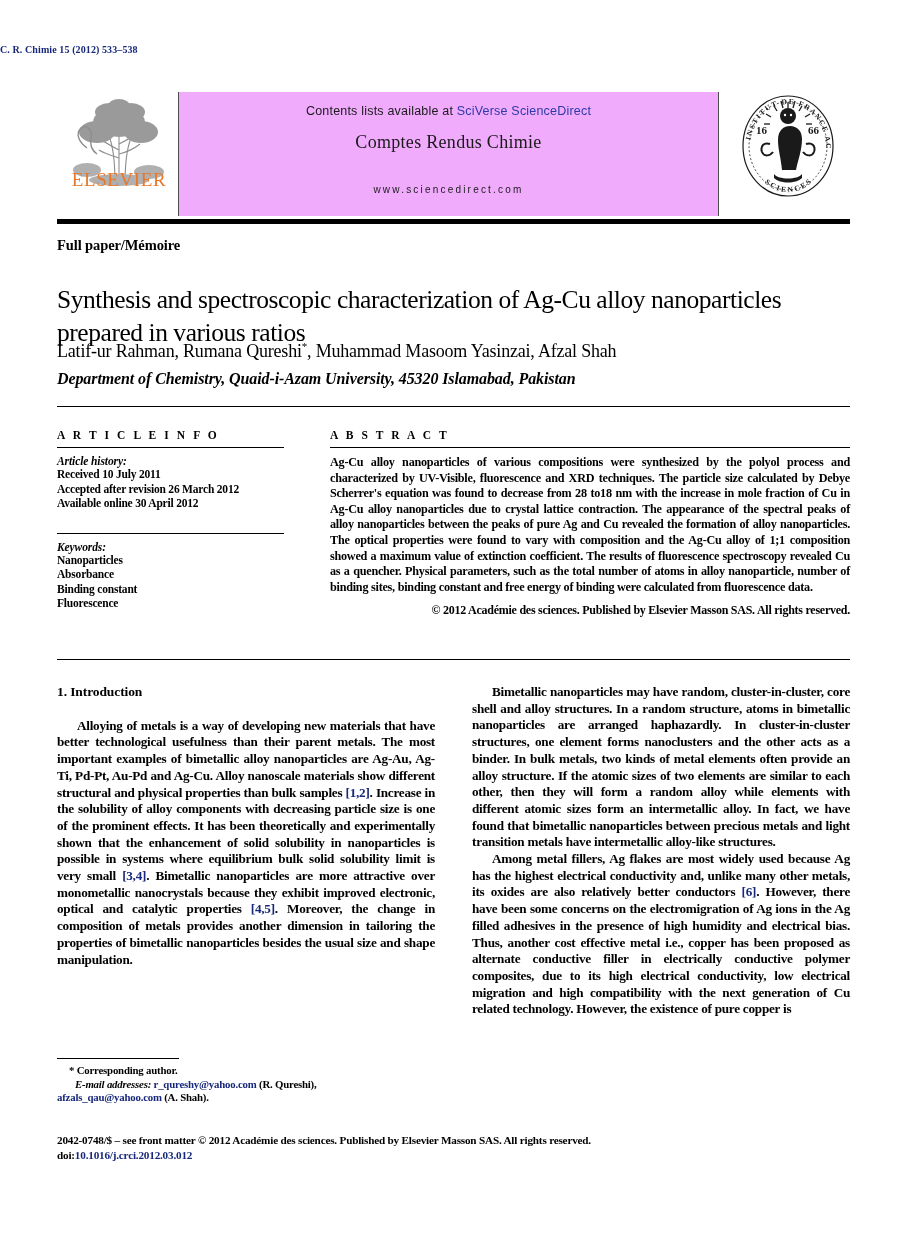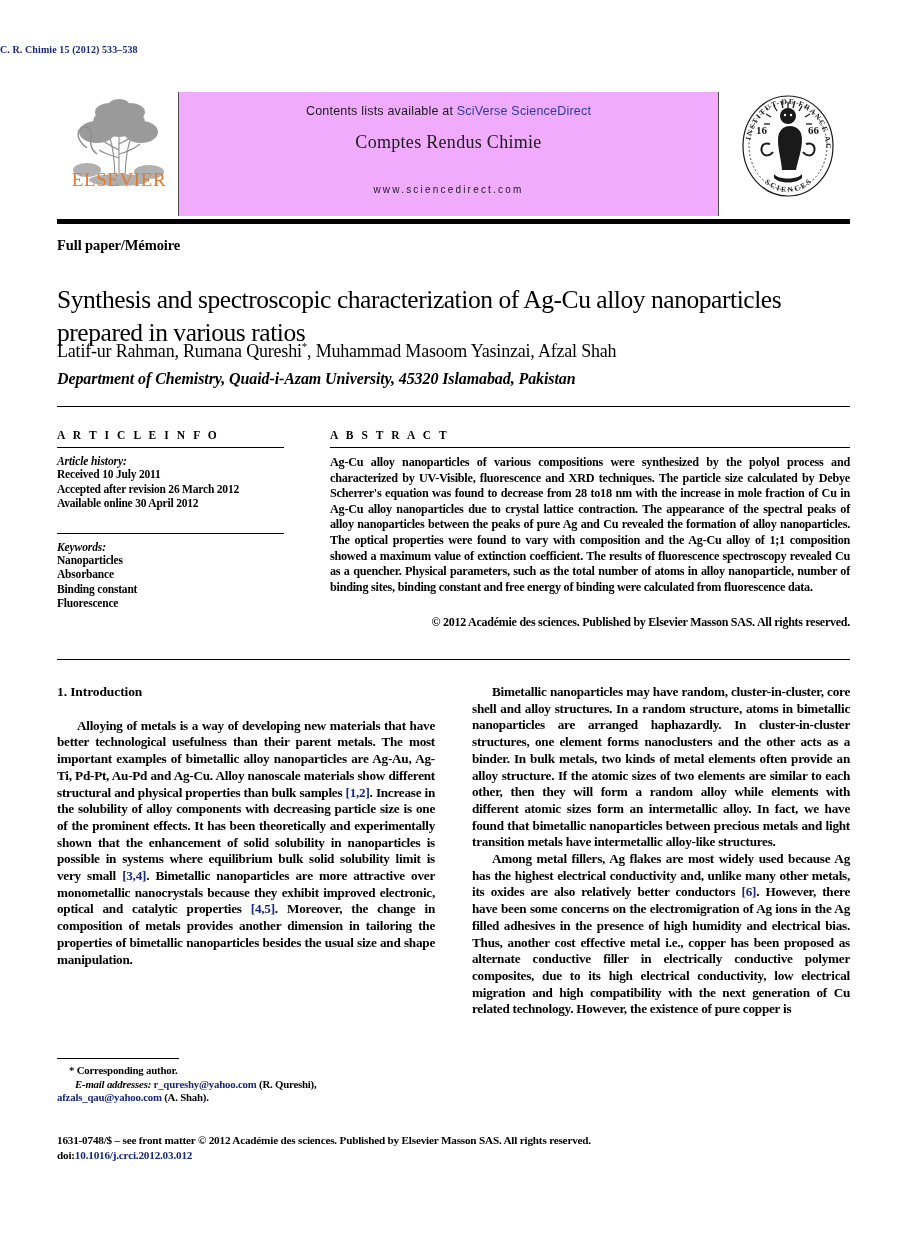--- a/index.html
+++ b/index.html
@@ -221,21 +221,21 @@
   }
   .kw-gap { height: 22px; }
   .abstract-text {
     font-size: 12.2px;
     line-height: 15.6px;
     font-weight: bold;
     text-align: justify;
     letter-spacing: -0.25px;
   }
   .copyright-line {
-    margin-top: 20px;
+    margin-top: 8px;
     font-size: 12px;
     font-weight: bold;
     text-align: right;
     letter-spacing: -0.25px;
   }
 
   
   .body-col {
     position: absolute;
     top: 684px;
@@ -442,17 +442,17 @@
       <span class="link">r_qureshy@yahoo.com</span>
       <span>(R. Qureshi),</span>
     </div>
     <div>
       <span class="link">afzals_qau@yahoo.com</span>
       <span>(A. Shah).</span>
     </div>
   </div>
 
   <div class="page-footer">
-    <div>1631-0748/$ – see front matter © 2012 Académie des sciences. Published by Elsevier Masson SAS. All rights reserved.</div>
+    <div>2042-0748/$ – see front matter © 2012 Académie des sciences. Published by Elsevier Masson SAS. All rights reserved.</div>
     <div><span>doi:</span><span class="doi-link">10.1016/j.crci.2012.03.012</span></div>
   </div>
 
 </div>
 
 </body></html>

